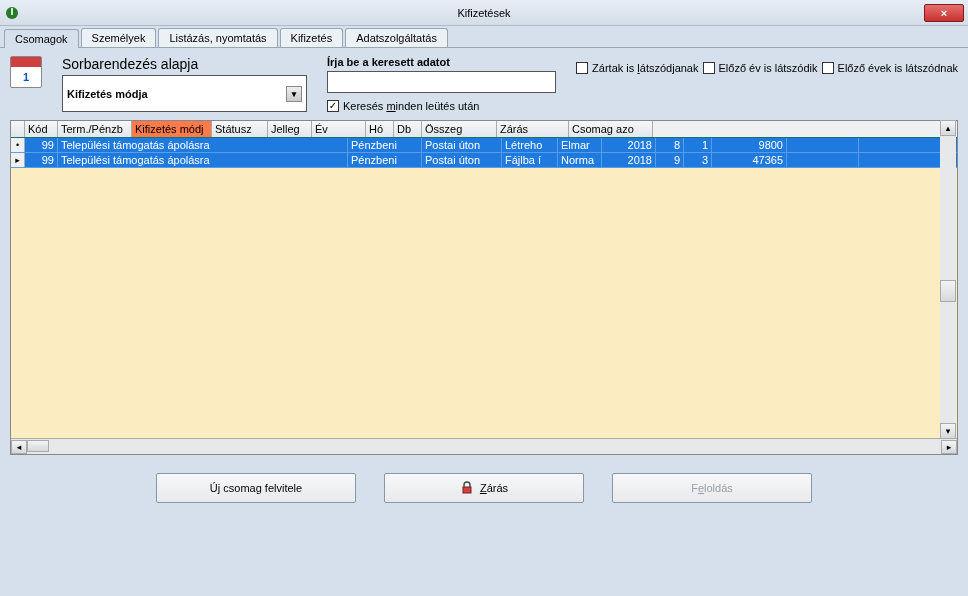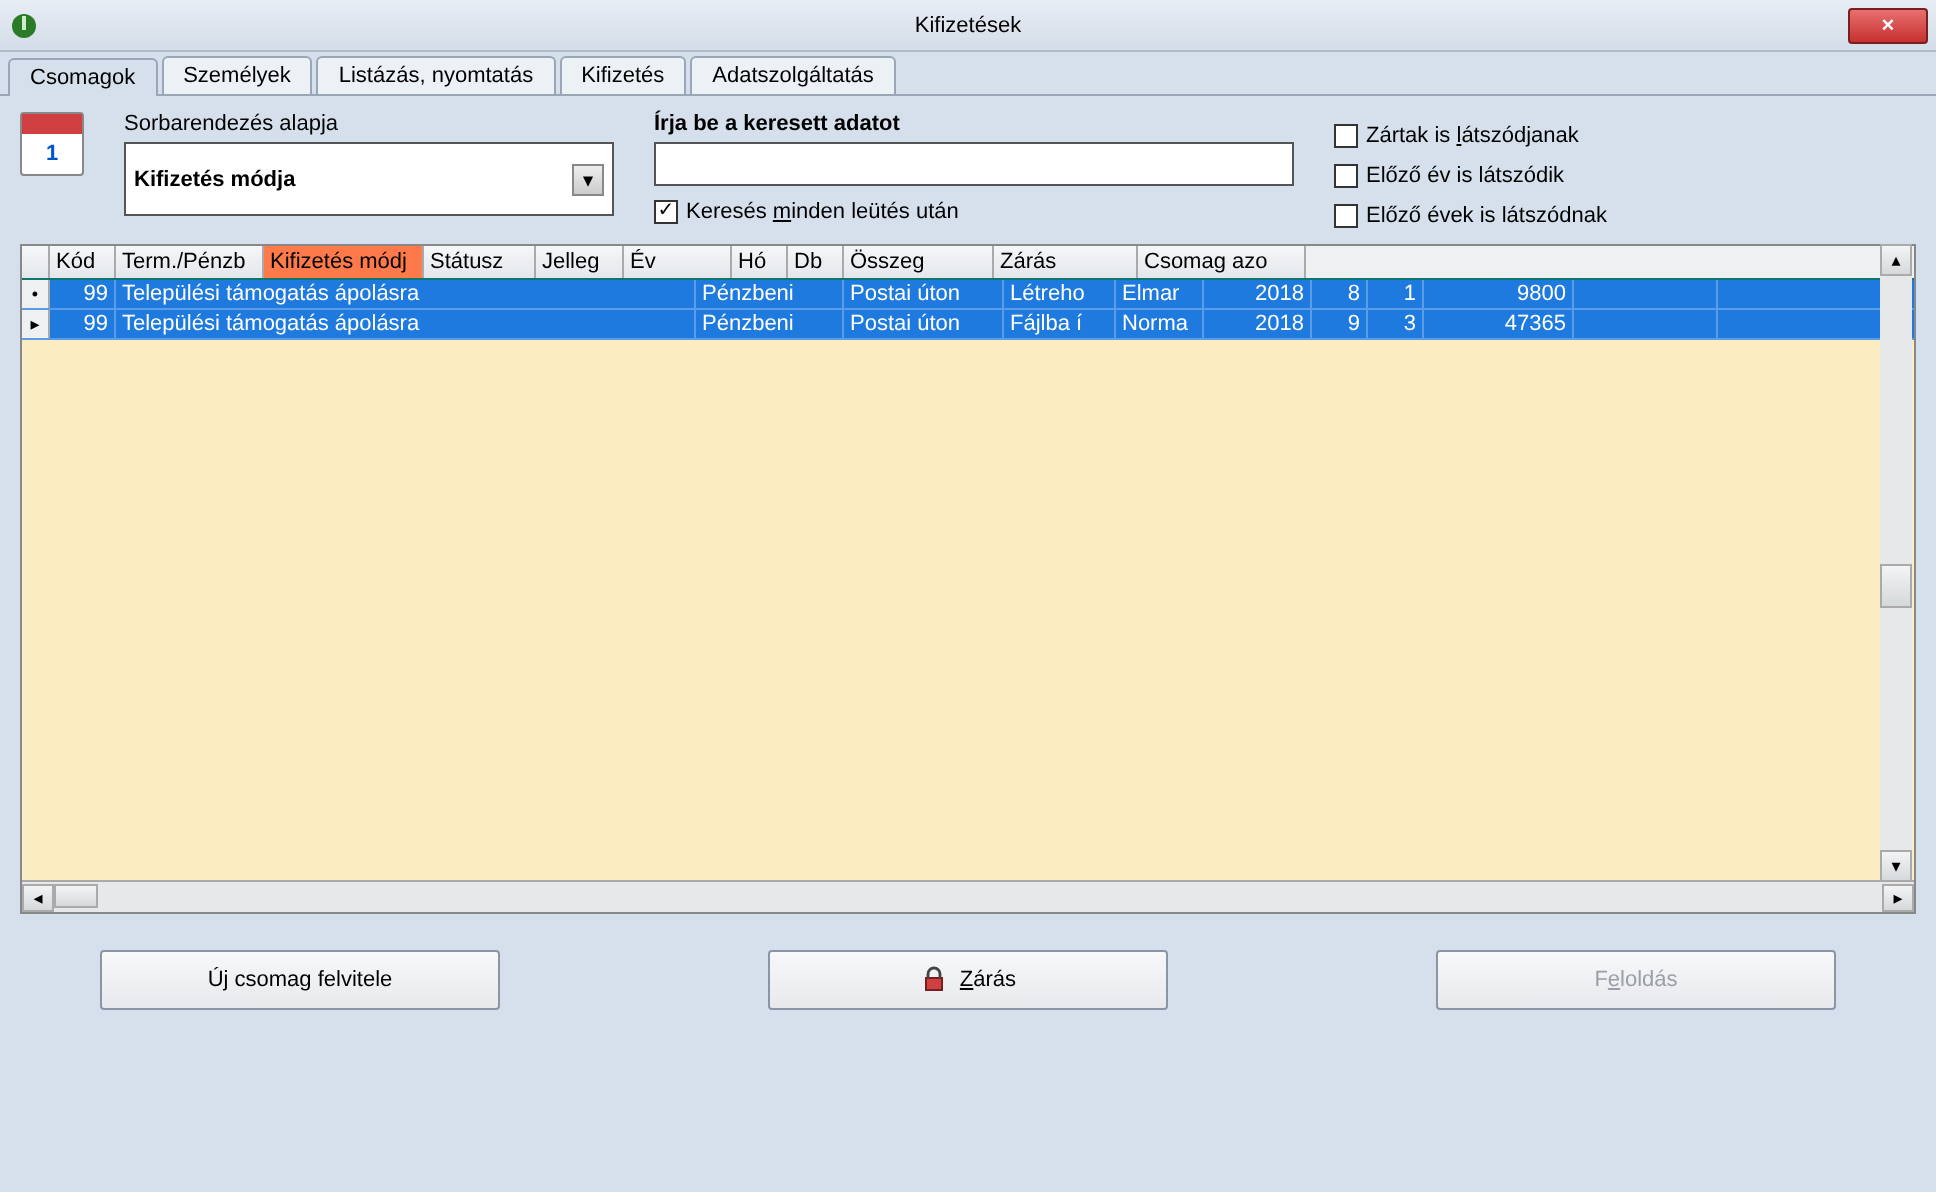--- a/index.html
+++ b/index.html
@@ -38,33 +38,33 @@
 }
 .tab.active { background:#d6e0ec; font-weight:normal; position:relative; top:1px; }
 .content {
   border-top:1px solid #9aa6b5; padding:8px 10px 0 10px; background:#d6e0ec;
 }
 .top-row { display:flex; align-items:flex-start; gap:20px; }
 .cal-icon { width:32px;height:32px;background:#fff;border:1px solid #888;display:flex;flex-direction:column;border-radius:2px;}
 .cal-icon .band{height:10px;background:#d04040;}
 .cal-icon .date{flex:1;display:flex;align-items:center;justify-content:center;color:#0055cc;font-weight:bold;}
 .sort-block { display:flex; flex-direction:column; gap:3px; min-width:245px;}
-.sort-block label { font-size:11px; }
+.sort-block label { font-size:14px; }
 .sort-select {
   display:flex; background:#fff; border:1px solid #555; height:37px; align-items:center;
   font-weight:bold; padding:4px 4px; justify-content:space-between;
 }
 .sort-select .arrow { width:16px;height:16px;background:linear-gradient(#eee,#ccc);border:1px solid #888;display:flex;align-items:center;justify-content:center;font-size:9px;}
 .search-block { display:flex; flex-direction:column; gap:3px; flex:1; max-width:320px;}
 .search-block label { font-weight:bold; font-size:11px;}
 .search-input { background:#fff;border:1px solid #555;height:22px;padding:2px 4px;font-family:inherit;font-size:11px;width:100%;}
 .check-inline{display:flex;align-items:center;gap:4px;margin-top:4px;font-size:11px;}
 .chk{width:12px;height:12px;border:1px solid #333;background:#fff;display:inline-flex;align-items:center;justify-content:center;font-size:10px;line-height:1;}
 .chk.checked::after{content:"✓";font-size:10px;}
-.right-checks{display:flex;flex-direction:column;gap:4px;padding-top:2px;}
+.right-checks{display:flex;flex-direction:row;gap:4px;padding-top:2px;}
 .grid-wrap{margin-top:8px;}
 .grid{
   width:948px; border:1px solid #888; background:#fbecc2; overflow:hidden;
 }
 .grid-header{display:flex;background:#eef0f2;border-bottom:1px solid #0f766e;}
 .gh{border-right:1px solid #aaa;padding:2px 3px;font-size:11px;white-space:nowrap;overflow:hidden;background:linear-gradient(#f5f7f9,#e3e7eb);}
 .gh.sorted{background:#ff7a4a;color:#000;}
 .gh.marker{width:14px;background:linear-gradient(#f5f7f9,#e3e7eb);}
 .grid-body{}
 .gr{display:flex;background:#1f7ae0;color:#fff;border-bottom:1px solid #5a9ce6;}
@@ -74,21 +74,21 @@
 .grid-empty{height:270px;background:#fbecc2;}
 .hscroll{height:16px;background:#e6e8ea;border-top:1px solid #aaa;display:flex;align-items:center;}
 .hscroll .btn{width:16px;height:14px;background:linear-gradient(#f2f4f6,#d6d9db);border:1px solid #aaa;display:flex;align-items:center;justify-content:center;font-size:9px;}
 .hscroll .track{flex:1;position:relative;height:14px;}
 .hscroll .thumb{position:absolute;left:0;top:0;height:12px;width:22px;background:linear-gradient(#f2f4f6,#d6d9db);border:1px solid #aaa;}
 .vscroll{position:absolute;right:2px;top:0;width:16px;bottom:16px;background:#e6e8ea;display:flex;flex-direction:column;}
 .vscroll .btn{height:16px;background:linear-gradient(#f2f4f6,#d6d9db);border:1px solid #aaa;display:flex;align-items:center;justify-content:center;font-size:9px;}
 .vscroll .track{flex:1;position:relative;}
 .vscroll .thumb{position:absolute;top:50%;left:0;right:0;height:22px;background:linear-gradient(#f2f4f6,#d6d9db);border:1px solid #aaa;}
 .grid-outer{position:relative;}
-.buttons{display:flex;justify-content:space-between;padding:18px 40px;gap:28px;}
+.buttons{display:flex;justify-content:center;padding:18px 40px;gap:28px;}
 .btnlg{
   min-width:200px;height:30px;background:linear-gradient(#f7f8fa,#e7e9ec);
   border:1px solid #8a96a5;border-radius:2px;display:flex;align-items:center;justify-content:center;gap:6px;font-size:11px;cursor:default;
 }
 .btnlg.disabled{color:#9aa0a7;}
 .lockico{width:14px;height:14px;}
 .accel{text-decoration:underline;}
 
 .c0{width:33px;} .c1{width:290px;} .c2{width:74px;} .c3{width:80px;} .c4{width:56px;}
 .c5{width:44px;} .c6{width:54px;} .c7{width:28px;} .c8{width:28px;} .c9{width:75px;}

